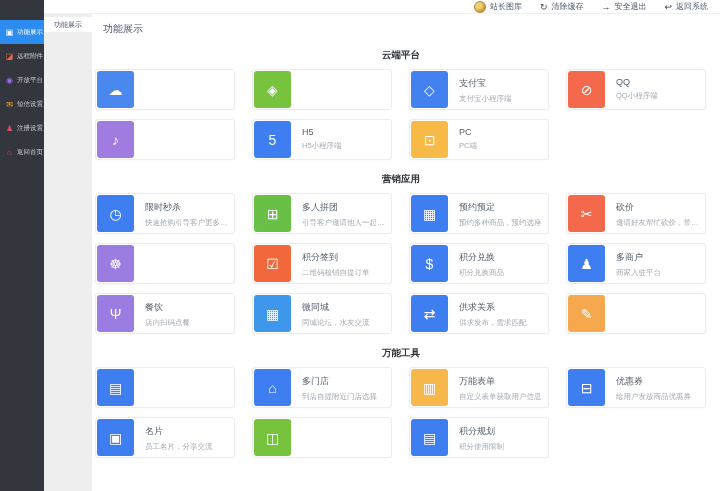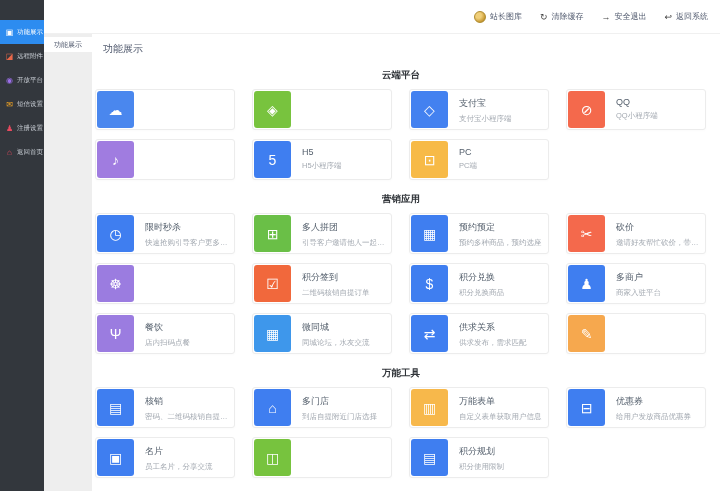--- a/index.html
+++ b/index.html
@@ -9,21 +9,21 @@
 
   
   .sidebar { width:44px; background:#33373d; height:491px; flex:none; padding-top:20px; }
   .s-item { height:24px; display:flex; align-items:center; padding-left:5px; cursor:pointer;
     color:#c8cdd4; font-size:6.5px; white-space:nowrap; }
   .s-item.active { background:#2d8cf0; color:#fff; }
   .s-icon { font-size:8px; margin-right:3px; width:9px; text-align:center; flex:none; }
 
   
   .right { flex:1; display:flex; flex-direction:column; min-width:0; }
-  .topbar { height:34px; background:#fff; border-bottom:1px solid #f0f0f0; flex:none;
+  .topbar { height:14px; background:#fff; border-bottom:1px solid #f0f0f0; flex:none;
     display:flex; align-items:center; justify-content:flex-end; padding-right:12px; gap:18px; }
   .t-group { display:flex; align-items:center; gap:4px; cursor:pointer;
     font-size:8px; color:#515a6e; }
   .t-icon { font-size:9px; color:#444; }
   .avatar { width:12px; height:12px; border-radius:50%; flex:none;
     background:radial-gradient(circle at 35% 35%, #f0cf7a 0 30%, #c99b35 70%, #8a6a1e 100%);
     border:1px solid #b08c2e; }
 
   .body { flex:1; display:flex; min-height:0; }
 
@@ -233,24 +233,20 @@
                 <div class="card">
     <div class="tile" style="background: rgb(246, 168, 78);">✎</div>
   </div>
               </div>
   </div>
             <div class="section">
     <div class="section-title">万能工具</div>
     <div class="grid">
                 <div class="card">
     <div class="tile" style="background: rgb(63, 126, 240);">▤</div>
-    <div class="card-text">
-      <div class="card-title">核销</div>
-      <div class="card-sub">密码、二维码核销自提订单</div>
-    </div>
   </div>
                 <div class="card">
     <div class="tile" style="background: rgb(63, 126, 240);">⌂</div>
     <div class="card-text">
       <div class="card-title">多门店</div>
       <div class="card-sub">到店自提附近门店选择</div>
     </div>
   </div>
                 <div class="card">
     <div class="tile" style="background: rgb(247, 184, 75);">▥</div>

